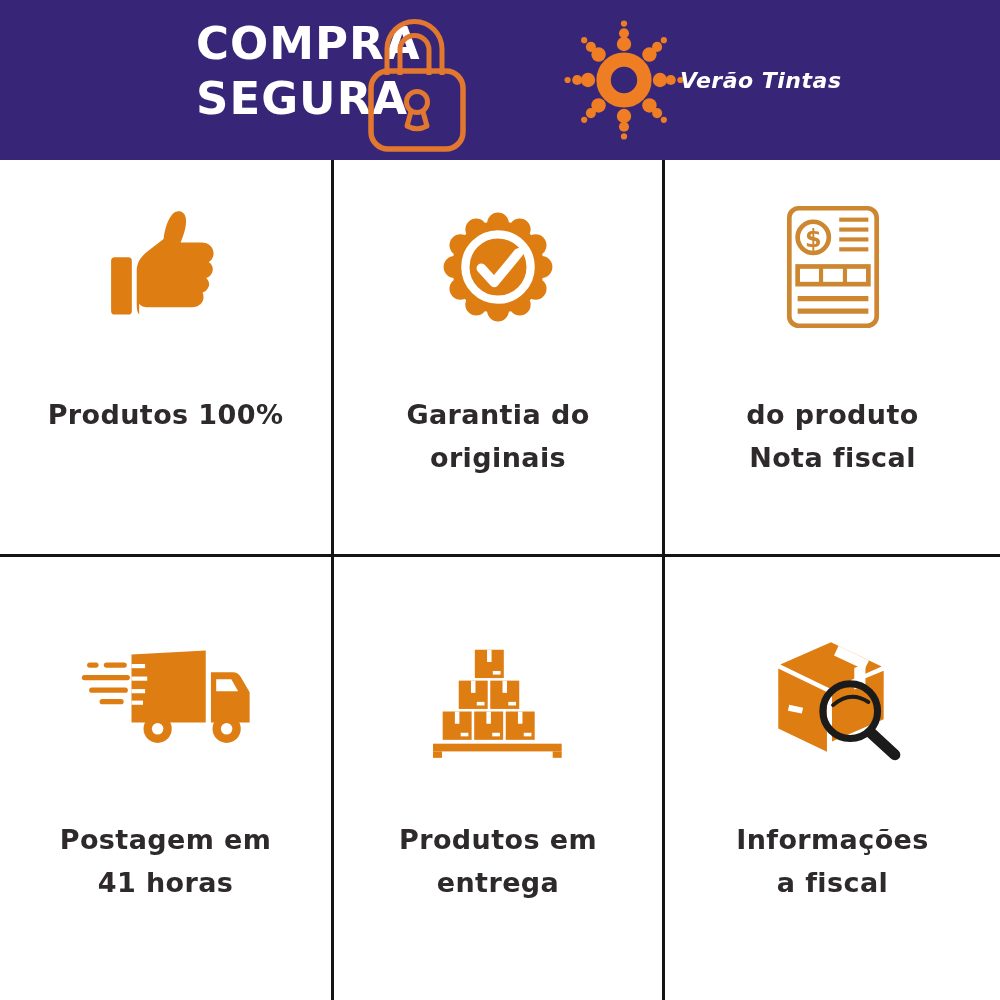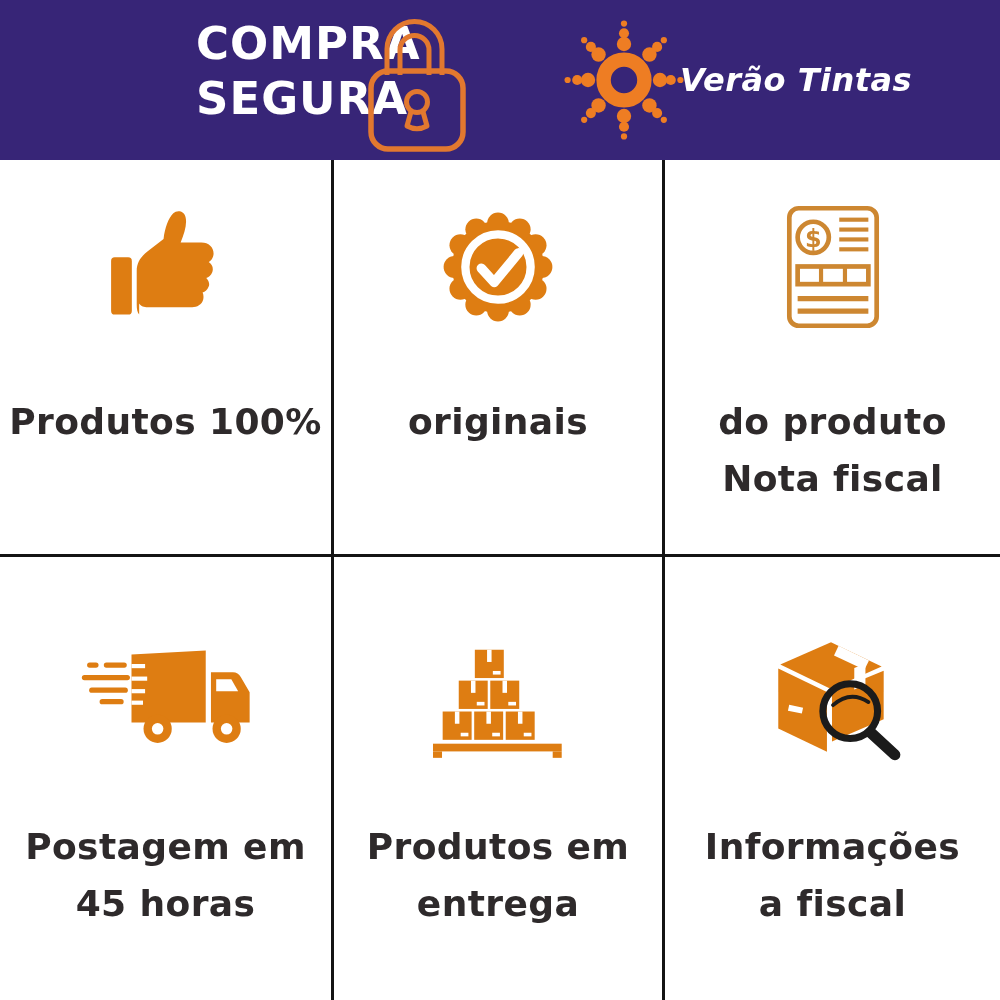--- a/index.html
+++ b/index.html
@@ -10,42 +10,42 @@
   
   .hdr{position:relative;height:160px;background:var(--purple);}
   .hdr-title{
     position:absolute;left:196px;top:16px;color:#fff;font-weight:bold;
     font-size:45px;line-height:1.23;letter-spacing:1px;
   }
   .lock-svg{position:absolute;left:357px;top:4px;width:115px;height:152px;}
   .brand{position:absolute;left:558px;top:14px;display:flex;align-items:center;}
   .sun-svg{width:132px;height:132px;}
   .brand-name{
-    color:#fff;font-weight:bold;font-style:italic;font-size:32px;
+    color:#fff;font-weight:bold;font-style:italic;font-size:22px;
     margin-left:-10px;letter-spacing:.5px;
   }
   
   .grid{
     display:grid;width:1000px;height:840px;
     grid-template-columns:334px 331px 335px;
     grid-template-rows:397px 443px;
   }
   .cell{
     box-sizing:border-box;background:#fff;display:flex;flex-direction:column;
     align-items:center;
   }
   .c1,.c2{border-right:3.5px solid var(--line);}
   .r1{border-bottom:3.5px solid var(--line);padding-top:38px;}
   .r2{padding-top:66px;}
   .icn{display:flex;align-items:center;justify-content:center;}
   .r1 .icn{height:138px;}
   .r2 .icn{height:150px;}
   .lbl{
     margin:0;text-align:center;font-weight:bold;color:var(--ink);
-    font-size:36px;line-height:1.58;letter-spacing:.4px;
+    font-size:27px;line-height:1.58;letter-spacing:.4px;
   }
   .r1 .lbl{margin-top:58px;}
   .r2 .lbl{margin-top:46px;text-align:center;}
   .ln{display:block;}
   
   .fo{fill:var(--orange);}          
   .fw{fill:#ffffff;}                
   .so{stroke:var(--orange);fill:none;}
   .soi{stroke:var(--orange-invoice);fill:none;}
   .sw{stroke:#ffffff;fill:none;}
@@ -142,20 +142,21 @@
             <circle cx="33" cy="20.6" r="8.5"></circle>
               <circle cx="50" cy="16" r="8.5"></circle>
             <circle cx="67" cy="20.6" r="8.5"></circle>
               <circle cx="79.4" cy="33" r="8.5"></circle>
           </g>
           <circle class="sw" stroke-width="6.5" cx="50" cy="50" r="25.5"></circle>
           <path class="sw" stroke-width="7.5" stroke-linecap="round" stroke-linejoin="round" d="M37 51 l10 11 l19 -23"></path>
         </svg>
       </div>
       <p class="lbl">
+        <span class="ln">Garantia do</span>
         <span class="ln">originais</span>
       </p>
     </section>
 
     <section class="cell r1">
       <div class="icn">
         <svg width="104" height="130" viewBox="0 0 100 125">
           <rect class="soi" stroke-width="4.5" x="8" y="6" width="84" height="113" rx="9"></rect>
           <circle class="soi" stroke-width="4.5" cx="31" cy="34" r="15"></circle>
           <text class="ft" x="31" y="43" text-anchor="middle">$</text>
@@ -198,21 +199,21 @@
             <line x1="24" y1="58" x2="42" y2="58"></line>
           </g>
           <circle class="fo" cx="77" cy="84" r="13.5"></circle>
             <circle class="fw" cx="77" cy="84" r="5.5"></circle>
           <circle class="fo" cx="143" cy="84" r="13.5"></circle>
             <circle class="fw" cx="143" cy="84" r="5.5"></circle>
         </svg>
       </div>
       <p class="lbl">
         <span class="ln">Postagem em</span>
-        <span class="ln">45 horas</span>
+        <span class="ln">41 horas</span>
       </p>
     </section>
 
     <section class="cell r2 c2">
       <div class="icn">
         <svg width="148" height="136" viewBox="0 0 115 105">
 
           <rect class="fo" x="39.5" y="15" width="22.5" height="22"></rect>
           <rect class="fw" x="49" y="15" width="3.5" height="9.5"></rect>
           <rect class="fw" x="53.5" y="31.5" width="6" height="2.8"></rect>

